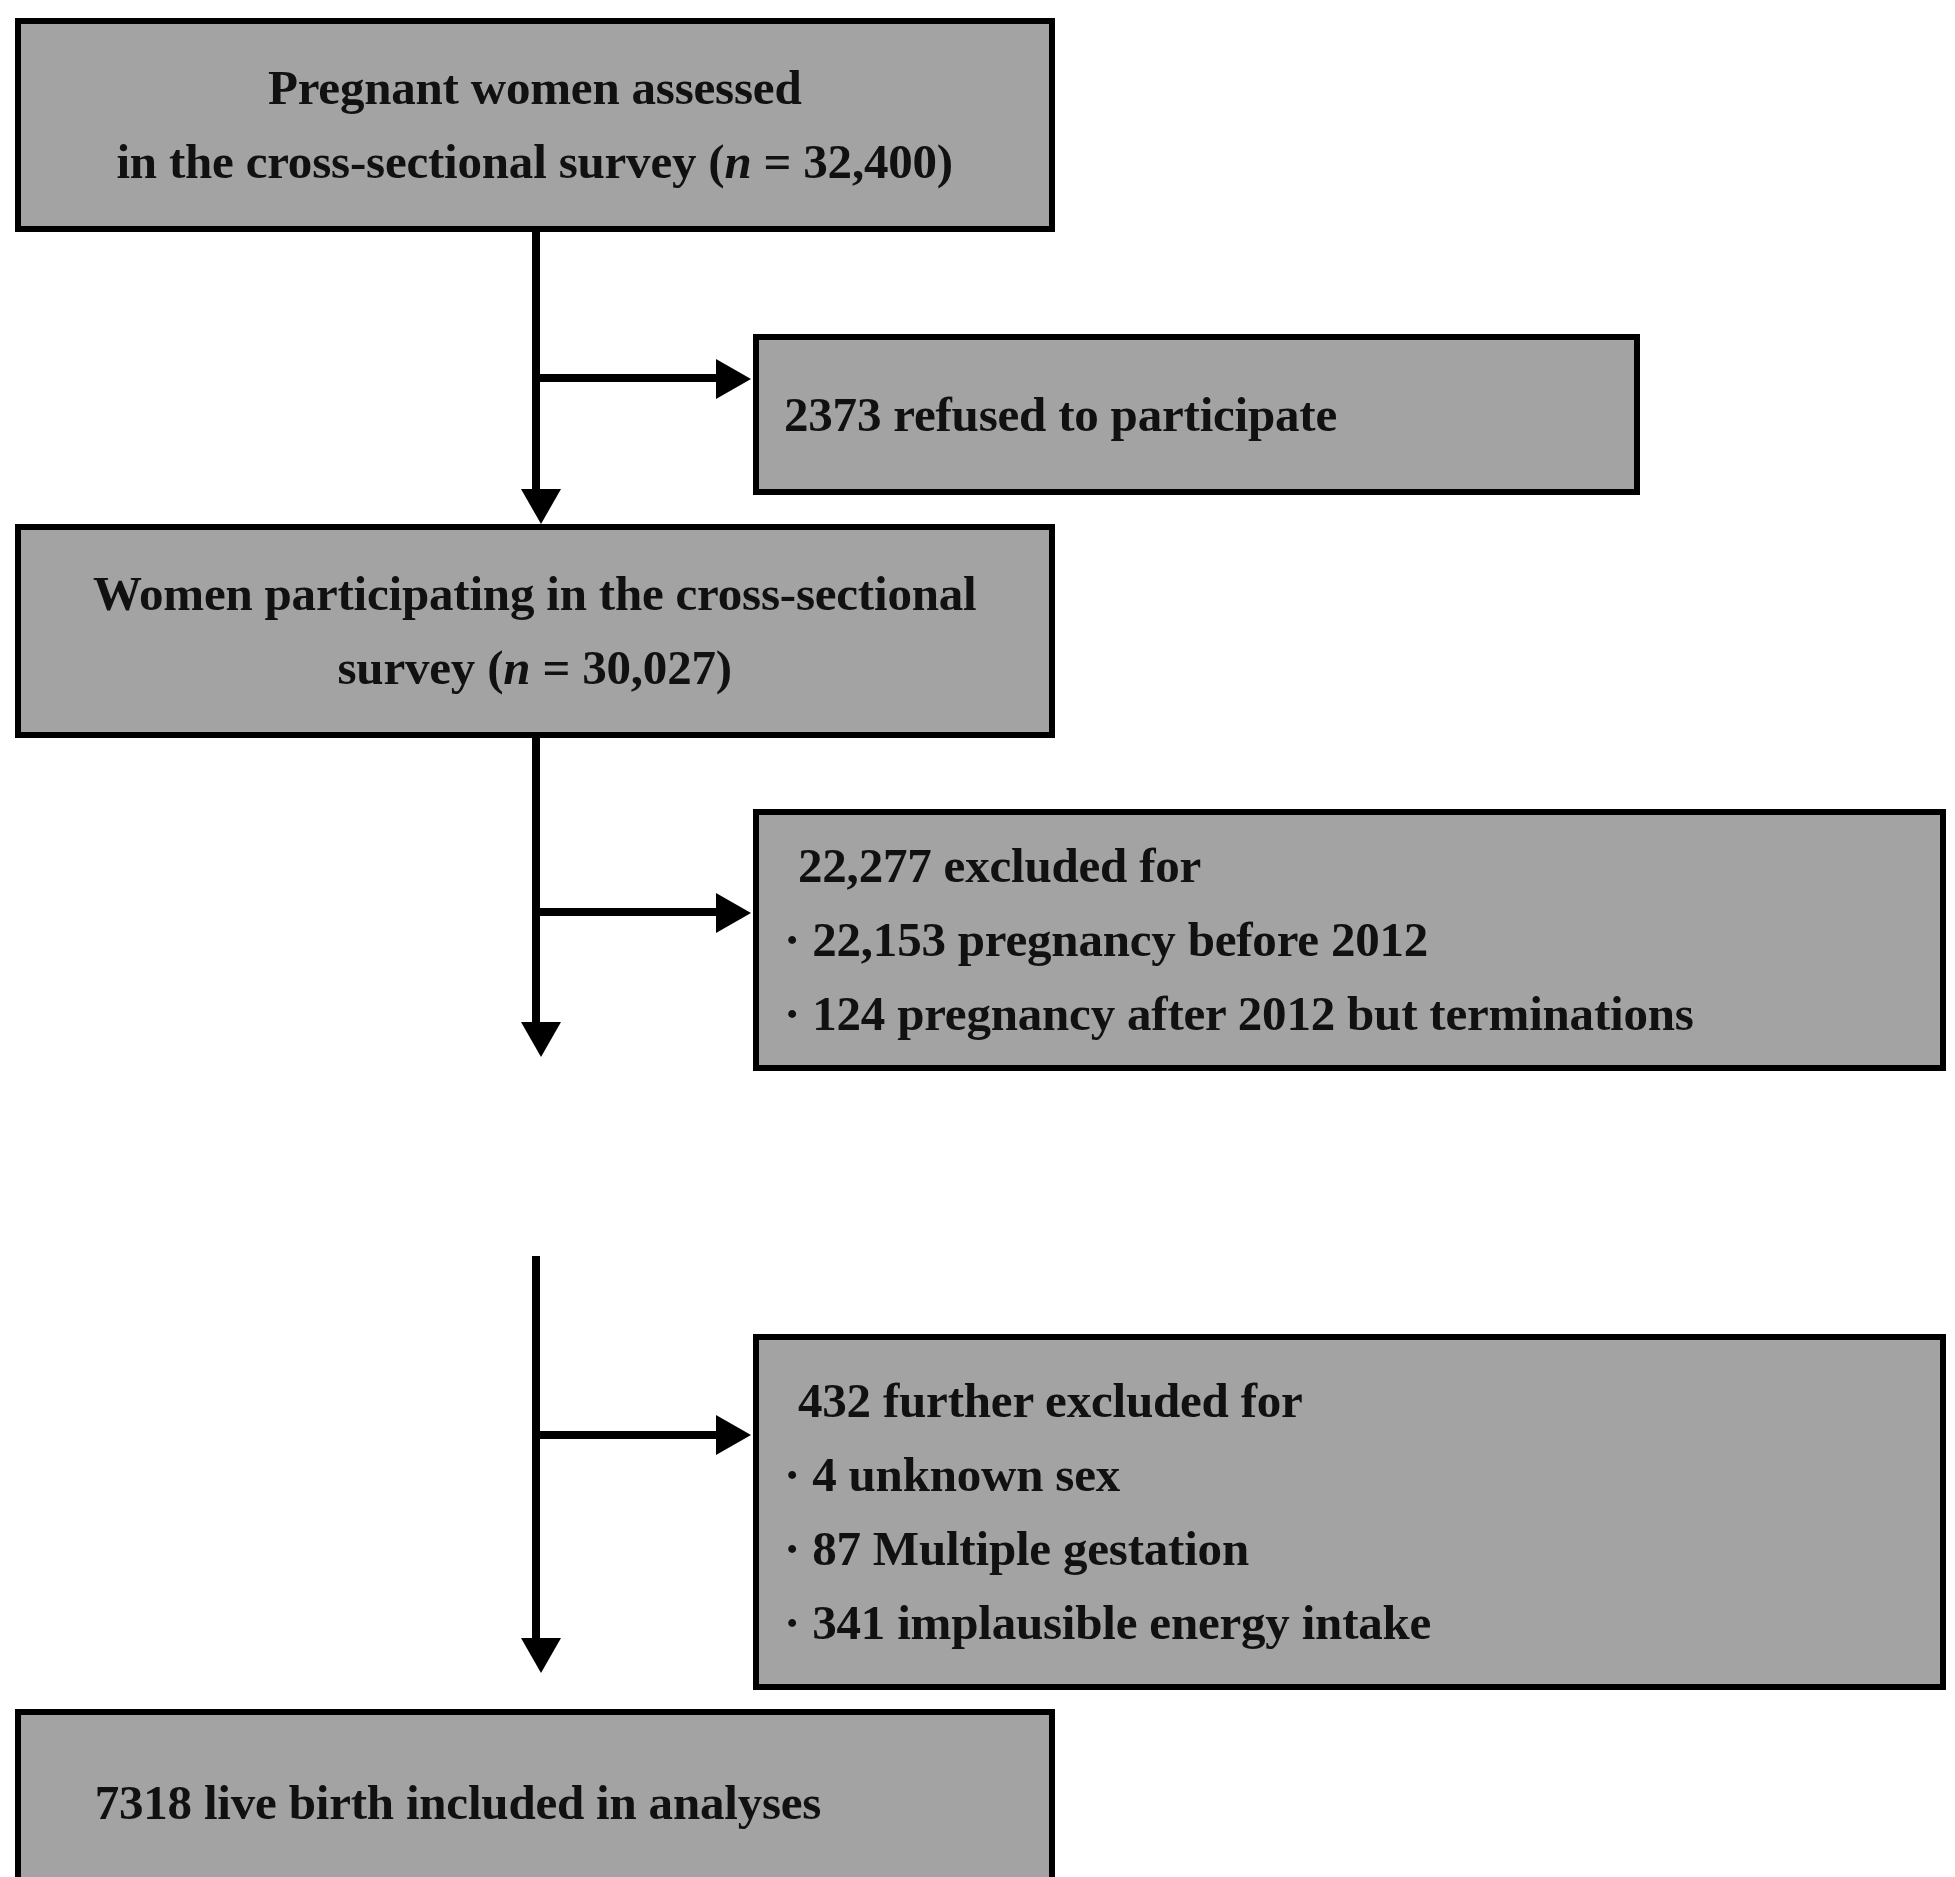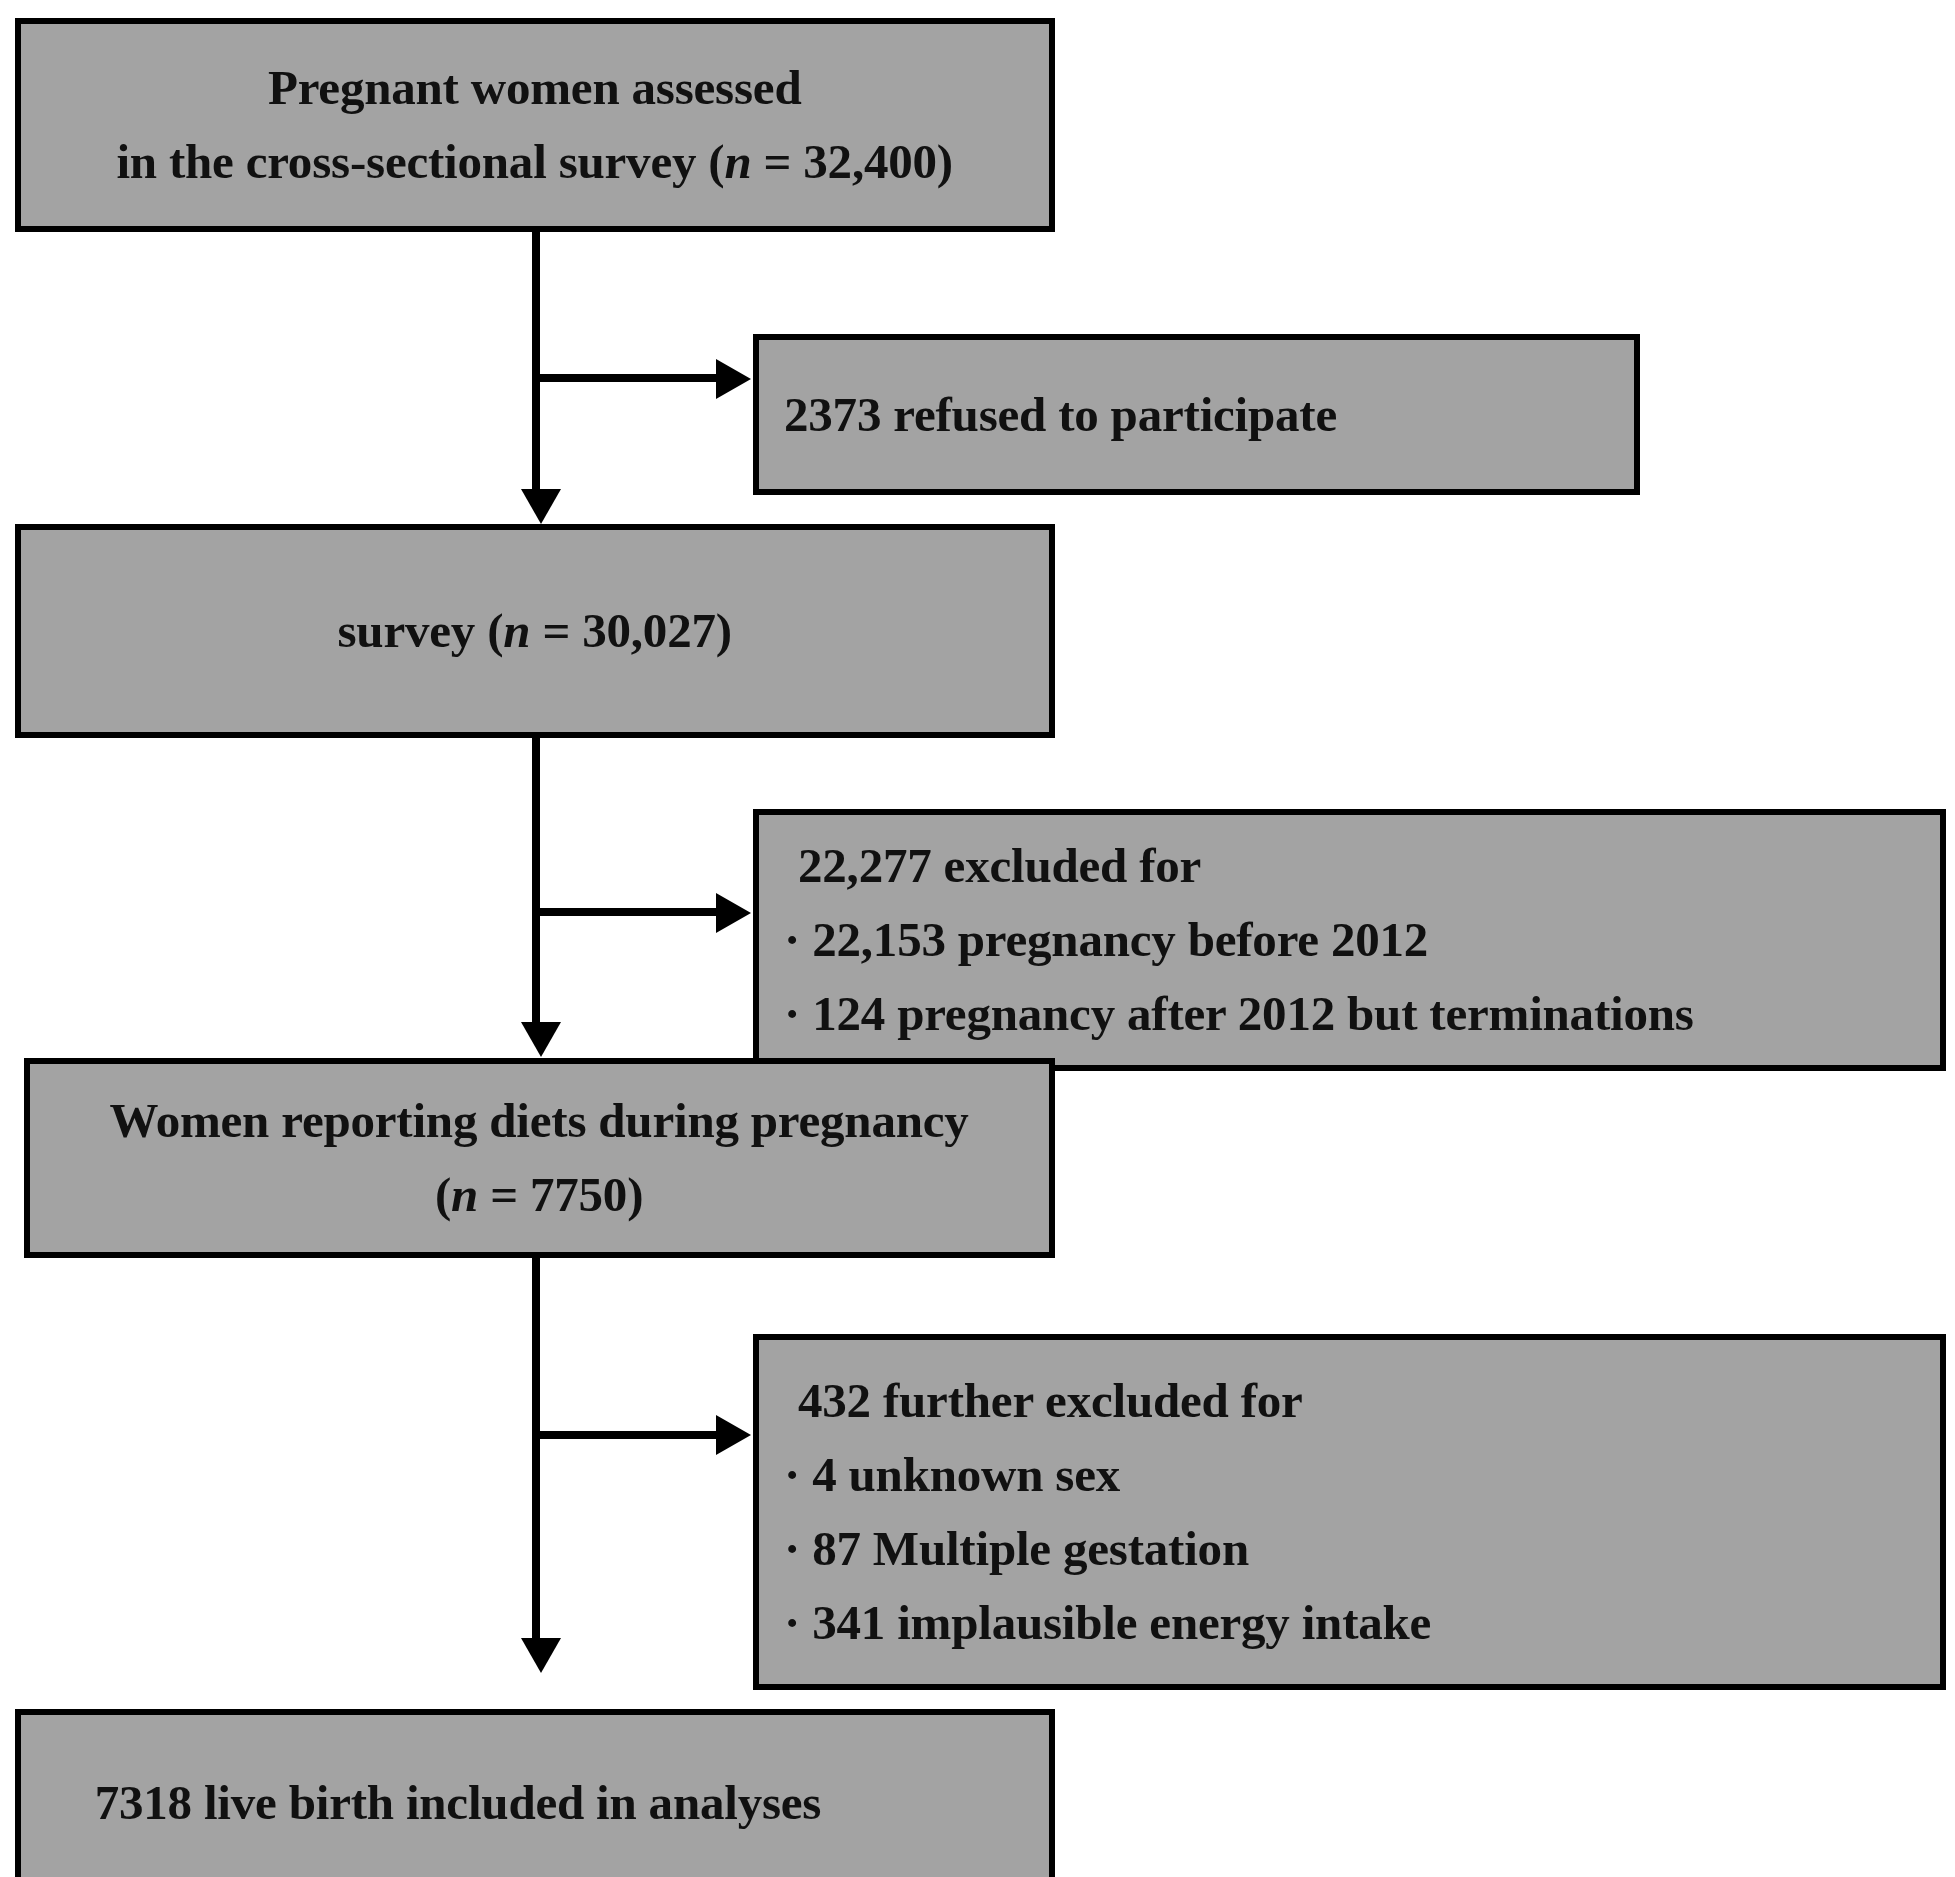--- a/index.html
+++ b/index.html
@@ -111,33 +111,30 @@
   <div class="node node-center" id="node-assessed">
     <div class="line">Pregnant women assessed</div>
     <div class="line"><span>in the cross-sectional survey (</span><span class="ital">n</span><span> = 32,400)</span></div>
   </div>
 
   <div class="node node-left" id="node-refused">
     <div class="line" style="padding-left:25px;">2373 refused to participate</div>
   </div>
 
   <div class="node node-center" id="node-participating">
+    <div class="line">Women participating in the cross-sectional</div>
     <div class="line"><span>survey (</span><span class="ital">n</span><span> = 30,027)</span></div>
   </div>
 
   <div class="node node-left" id="node-excluded1">
     <div class="line" style="padding-left:39px;">22,277 excluded for</div>
     <div class="line bullet-line">· 22,153 pregnancy before 2012</div>
     <div class="line bullet-line">· 124 pregnancy after 2012 but terminations</div>
   </div>
 
-  <div class="node node-center" id="node-diets">
-    <div class="line">Women reporting diets during pregnancy</div>
-    <div class="line"><span>(</span><span class="ital">n</span><span> = 7750)</span></div>
-  </div>
 
   <div class="node node-left" id="node-excluded2">
     <div class="line" style="padding-left:39px;">432 further excluded for</div>
     <div class="line bullet-line">· 4 unknown sex</div>
     <div class="line bullet-line">· 87 Multiple gestation</div>
     <div class="line bullet-line">· 341 implausible energy intake</div>
   </div>
 
   <div class="node node-left" id="node-final">
     <div class="line" style="padding-left:74px;">7318 live birth included in analyses</div>

